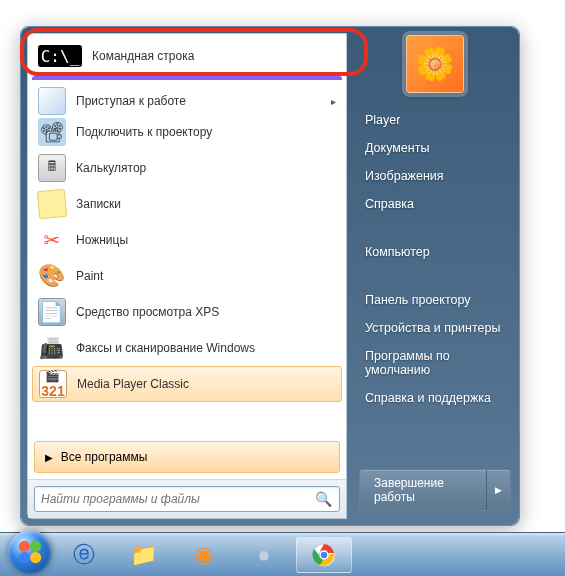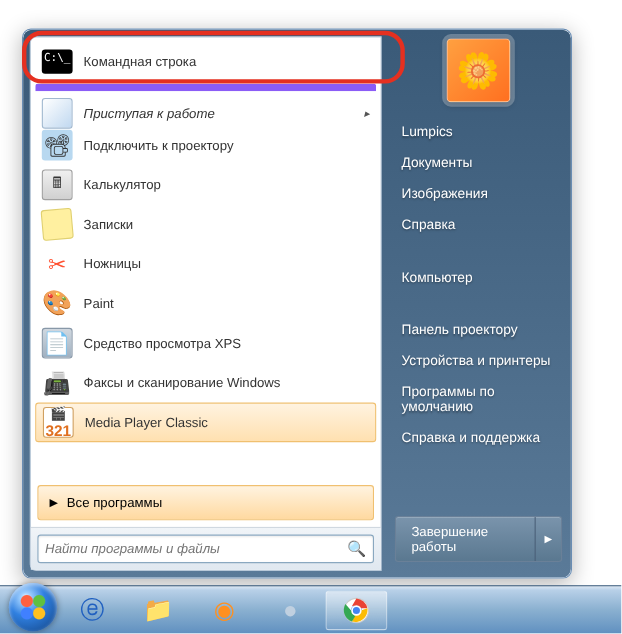--- a/index.html
+++ b/index.html
@@ -33,21 +33,21 @@
 .program-item {
   display: flex;
   align-items: center;
   height: 36px;
   padding: 0 6px;
   border-radius: 3px;
   cursor: pointer;
   font-size: 12px;
   color: #333;
 }
-.program-item.divider { border-top: 7px solid #8b5cf6; margin-top: 2px; padding-top: 8px; height: 38px; font-style: italic; }
+.program-item.divider { border-top: 4px solid #8b5cf6; margin-top: 2px; padding-top: 8px; height: 38px; }
 
 .program-icon {
   width: 28px; height: 28px;
   margin-right: 10px;
   display: flex; align-items: center; justify-content: center;
   font-size: 20px;
   border-radius: 3px;
   flex-shrink: 0;
 }
 
@@ -211,21 +211,21 @@
   display: flex; align-items: center; justify-content: center;
   cursor: pointer;
   font-size: 22px;
 }
 .task-btn.active {
   background: linear-gradient(to bottom, rgba(255,255,255,0.5), rgba(255,255,255,0.1));
   border: 1px solid rgba(255,255,255,0.4);
 }
 
 
-.ic-cmd { background: #000; color: #fff; font-family: monospace; font-size: 10px; padding: 2px; width: 28px; height: 22px; display:flex; align-items:flex-start; }
+.ic-cmd { background: #000; color: #fff; font-family: monospace; font-size: 16px; padding: 2px; width: 44px; height: 22px; display:flex; align-items:flex-start; }
 .ic-start { background: linear-gradient(135deg,#fff,#c0d8f0); border:1px solid #a0b8d0; }
 .ic-proj { background: #b8d8f0; }
 .ic-calc { background: linear-gradient(#f0f0f0,#d0d0d0); border:1px solid #a0a0a0; font-size:14px; }
 .ic-notes { background: #fff0a0; transform: rotate(-5deg); border:1px solid #e0d070; }
 .ic-snip { color: #ff5030; }
 .ic-paint { font-size: 22px; }
 .ic-xps { background: linear-gradient(#d0d8e0,#a0b0c0); border:1px solid #8898a8; }
 .ic-fax { font-size: 20px; }
 .ic-mpc { background: #fff; border:1px solid #d0a060; font-size:14px; font-weight:bold; color:#e07020; display:flex; flex-direction:column; align-items:center; }
 .ic-mpc::before { content:"🎬"; font-size:12px; }
@@ -284,21 +284,21 @@
     <div class="search-row">
       <div class="search-box">
         <input type="text" placeholder="Найти программы и файлы" style="">
         <span class="search-icon">🔍</span>
       </div>
     </div>
   </div>
   <div class="right-panel">
     <div class="avatar">🌼</div>
     <div class="right-links" id="right-links">
-        <div class="right-link">Lumpics</div>
+        <div class="right-link">Player</div>
         <div class="right-link">Документы</div>
         <div class="right-link">Изображения</div>
         <div class="right-link">Справка</div>
         <div class="right-link sep">Компьютер</div>
         <div class="right-link sep">Панель проектору</div>
         <div class="right-link">Устройства и принтеры</div>
         <div class="right-link">Программы по умолчанию</div>
         <div class="right-link">Справка и поддержка</div>
       </div>
     <div class="shutdown-row">

